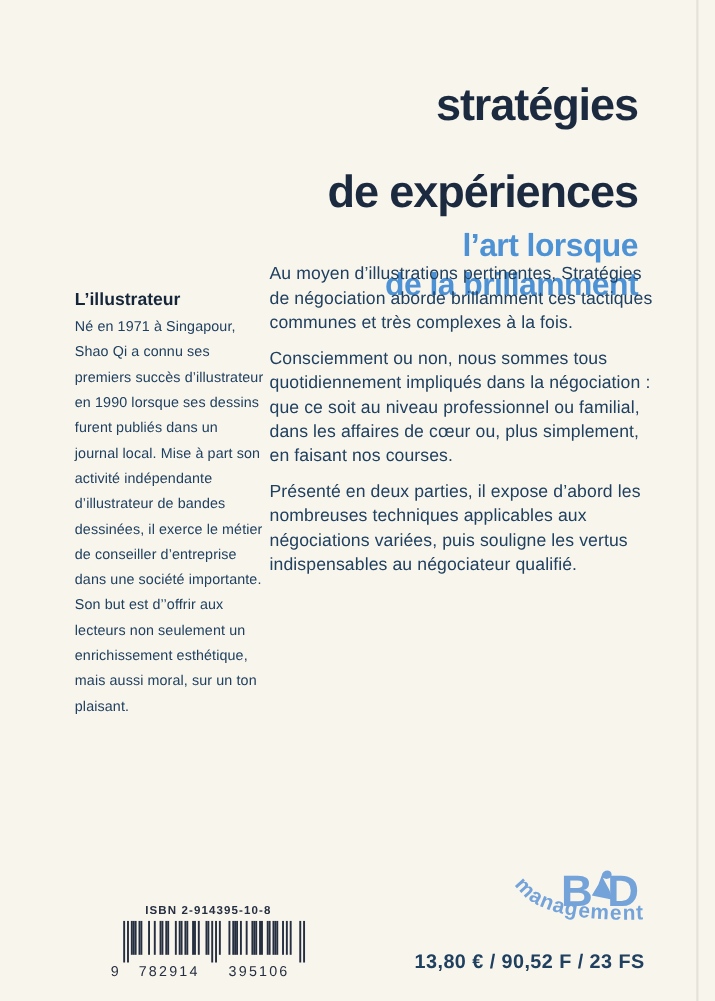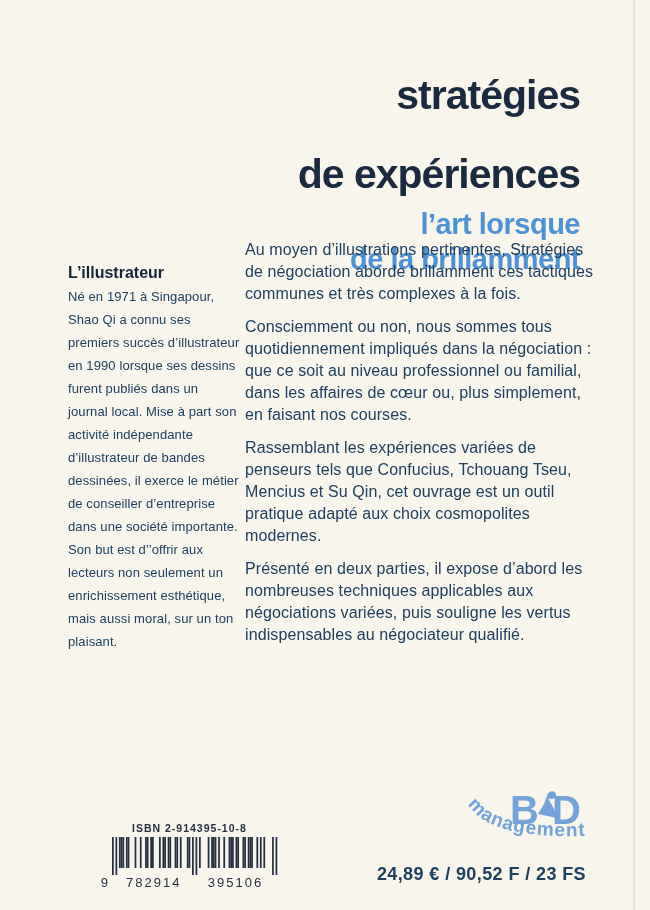--- a/index.html
+++ b/index.html
@@ -113,21 +113,20 @@
   </header>
 
   <aside class="illustrator">
     <h2>L’illustrateur</h2>
     <p>Né en 1971 à Singapour, Shao Qi a connu ses premiers succès d’illustrateur en 1990 lorsque ses dessins furent publiés dans un journal local. Mise à part son activité indépendante d’illustrateur de bandes dessinées, il exerce le métier de conseiller d’entreprise dans une société importante. Son but est d’’offrir aux lecteurs non seulement un enrichissement esthétique, mais aussi moral, sur un ton plaisant.</p>
   </aside>
 
   <main class="blurb">
     <p>Au moyen d’illustrations pertinentes, Stratégies de négociation aborde brillamment ces tactiques communes et très complexes à la fois.</p>
     <p>Consciemment ou non, nous sommes tous quotidiennement impliqués dans la négociation : que ce soit au niveau professionnel ou familial, dans les affaires de cœur ou, plus simplement, en faisant nos courses.</p>
-    <p>Rassemblant les expériences variées de penseurs tels que Confucius, Tchouang Tseu, Mencius et Su Qin, cet ouvrage est un outil pratique adapté aux choix cosmopolites modernes.</p>
     <p>Présenté en deux parties, il expose d’abord les nombreuses techniques applicables aux négociations variées, puis souligne les vertus indispensables au négociateur qualifié.</p>
   </main>
 
   <div class="barcode-block">
     <div class="isbn-label">ISBN 2-914395-10-8</div>
     <svg id="barcode-svg" class="barcode-svg" width="190" height="54" viewBox="0 0 190 54">
         <g fill="#262f40">
           <rect x="12.00" y="0" width="1.74" height="38"></rect>
           <rect x="15.48" y="0" width="1.74" height="38"></rect>
           <rect x="18.96" y="0" width="1.74" height="31"></rect>
@@ -189,15 +188,15 @@
       </defs>
       <text class="logo-bd" x="62" y="46">B</text>
       <path class="logo-amp" d="M 99 18 C 100 12 108 12 108 17 C 108 21 103 22 100 20 L 106 31 L 109 40 L 90 36 L 96 26 Z"></path>
       <text class="logo-bd" x="104" y="46">D</text>
       <text class="logo-mgmt">
         <textPath href="#mgmt-arc">management</textPath>
       </text>
     </svg>
   </div>
 
-  <div class="price">24,89 € / 90,52 F / 23 FS</div>
+  <div class="price">13,80 € / 90,52 F / 23 FS</div>
 
 </div>
 
 </body></html>

